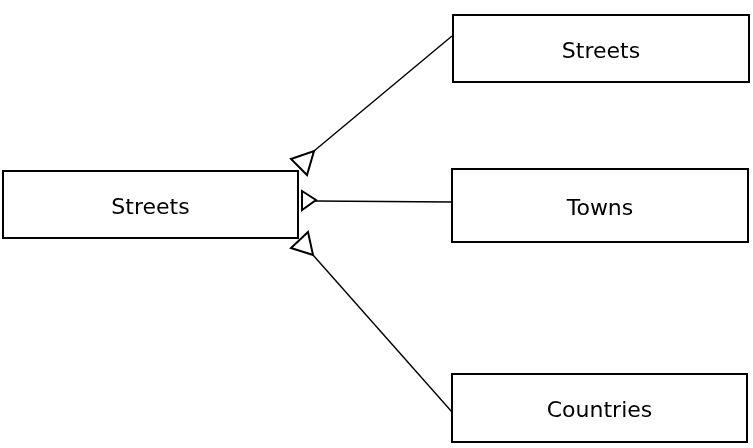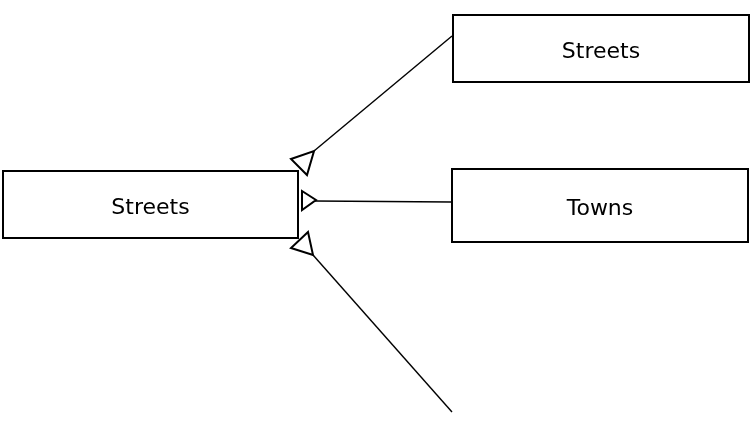--- a/index.html
+++ b/index.html
@@ -66,13 +66,16 @@
 
   <div class="node" style="left: 2px; top: 170px; width: 297px; height: 69px; border-color: rgb(0, 0, 0);">
     <span class="label">Streets</span>
   </div>
   <div class="node" style="left: 452px; top: 2px; width: 298px; height: 69px; border-color: rgb(0, 0, 0); margin-top: 12px;">
     <span class="label">Streets</span>
   </div>
   <div class="node" style="left: 451px; top: 168px; width: 298px; height: 75px; border-color: rgb(0, 0, 0);">
     <span class="label">Towns</span>
   </div>
+  <div class="node" style="left: 451px; top: 373px; width: 297px; height: 70px; border-color: rgb(0, 0, 0);">
+    <span class="label">Countries</span>
+  </div>
 </div>
 
 </body></html>

